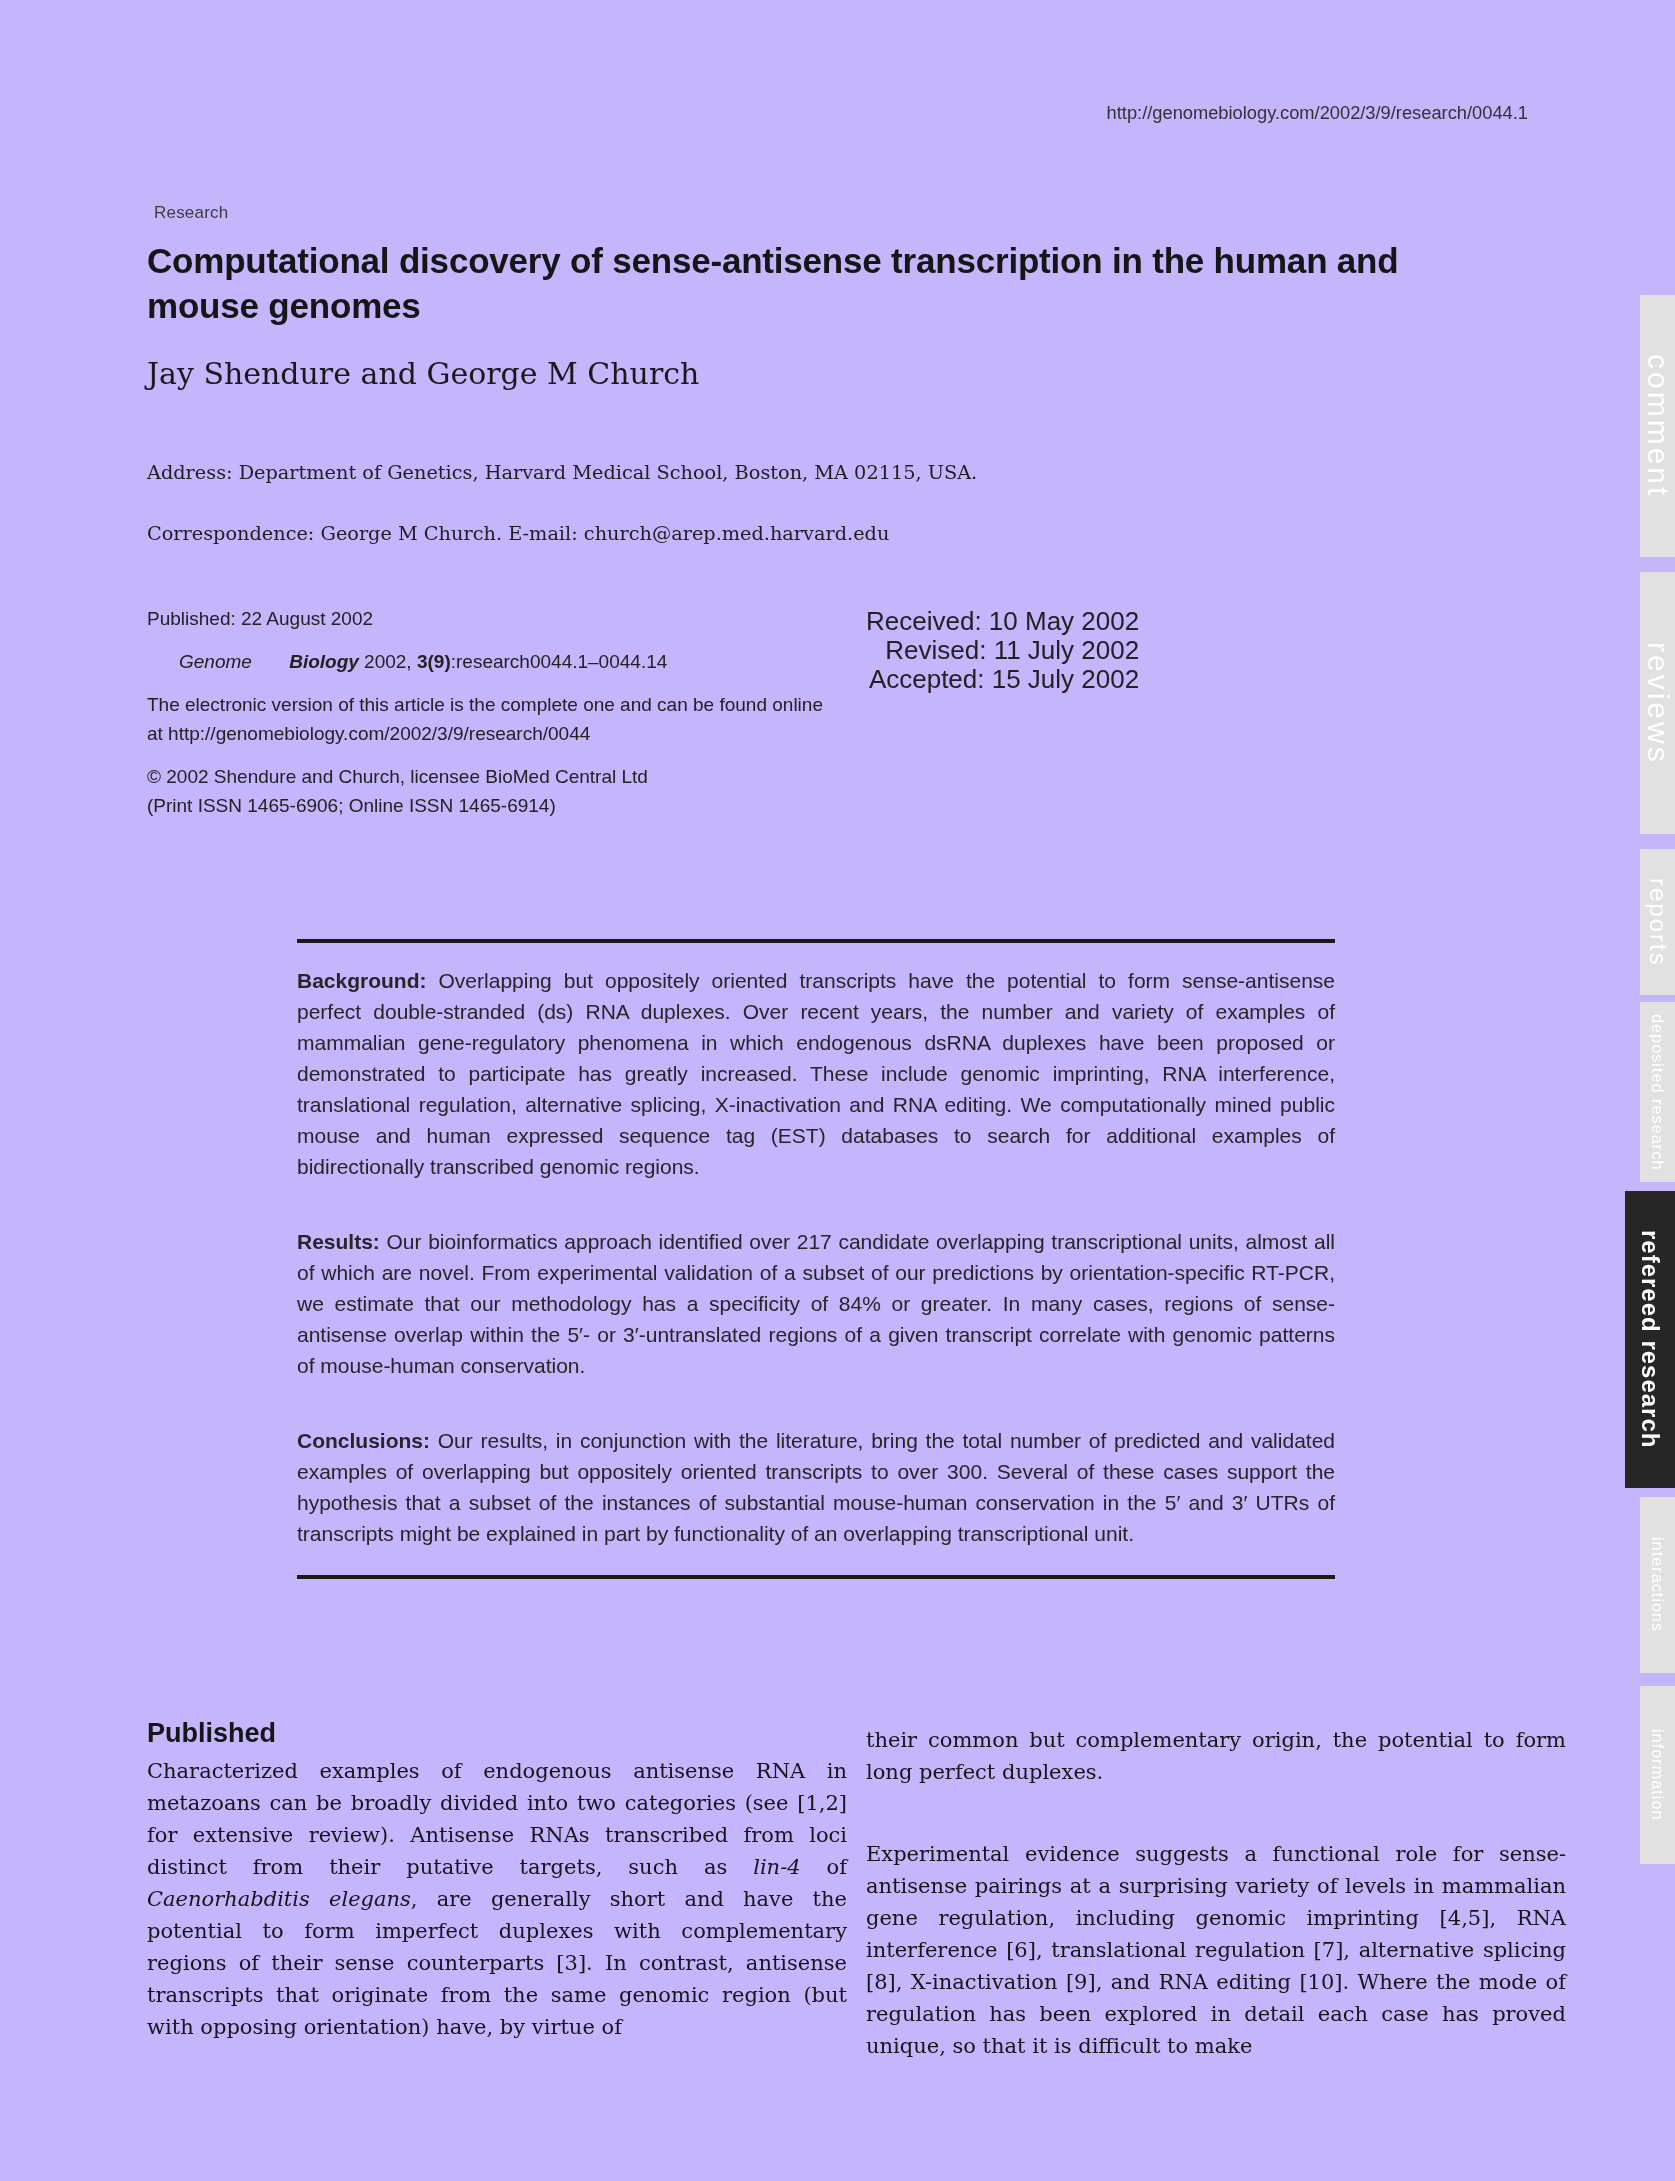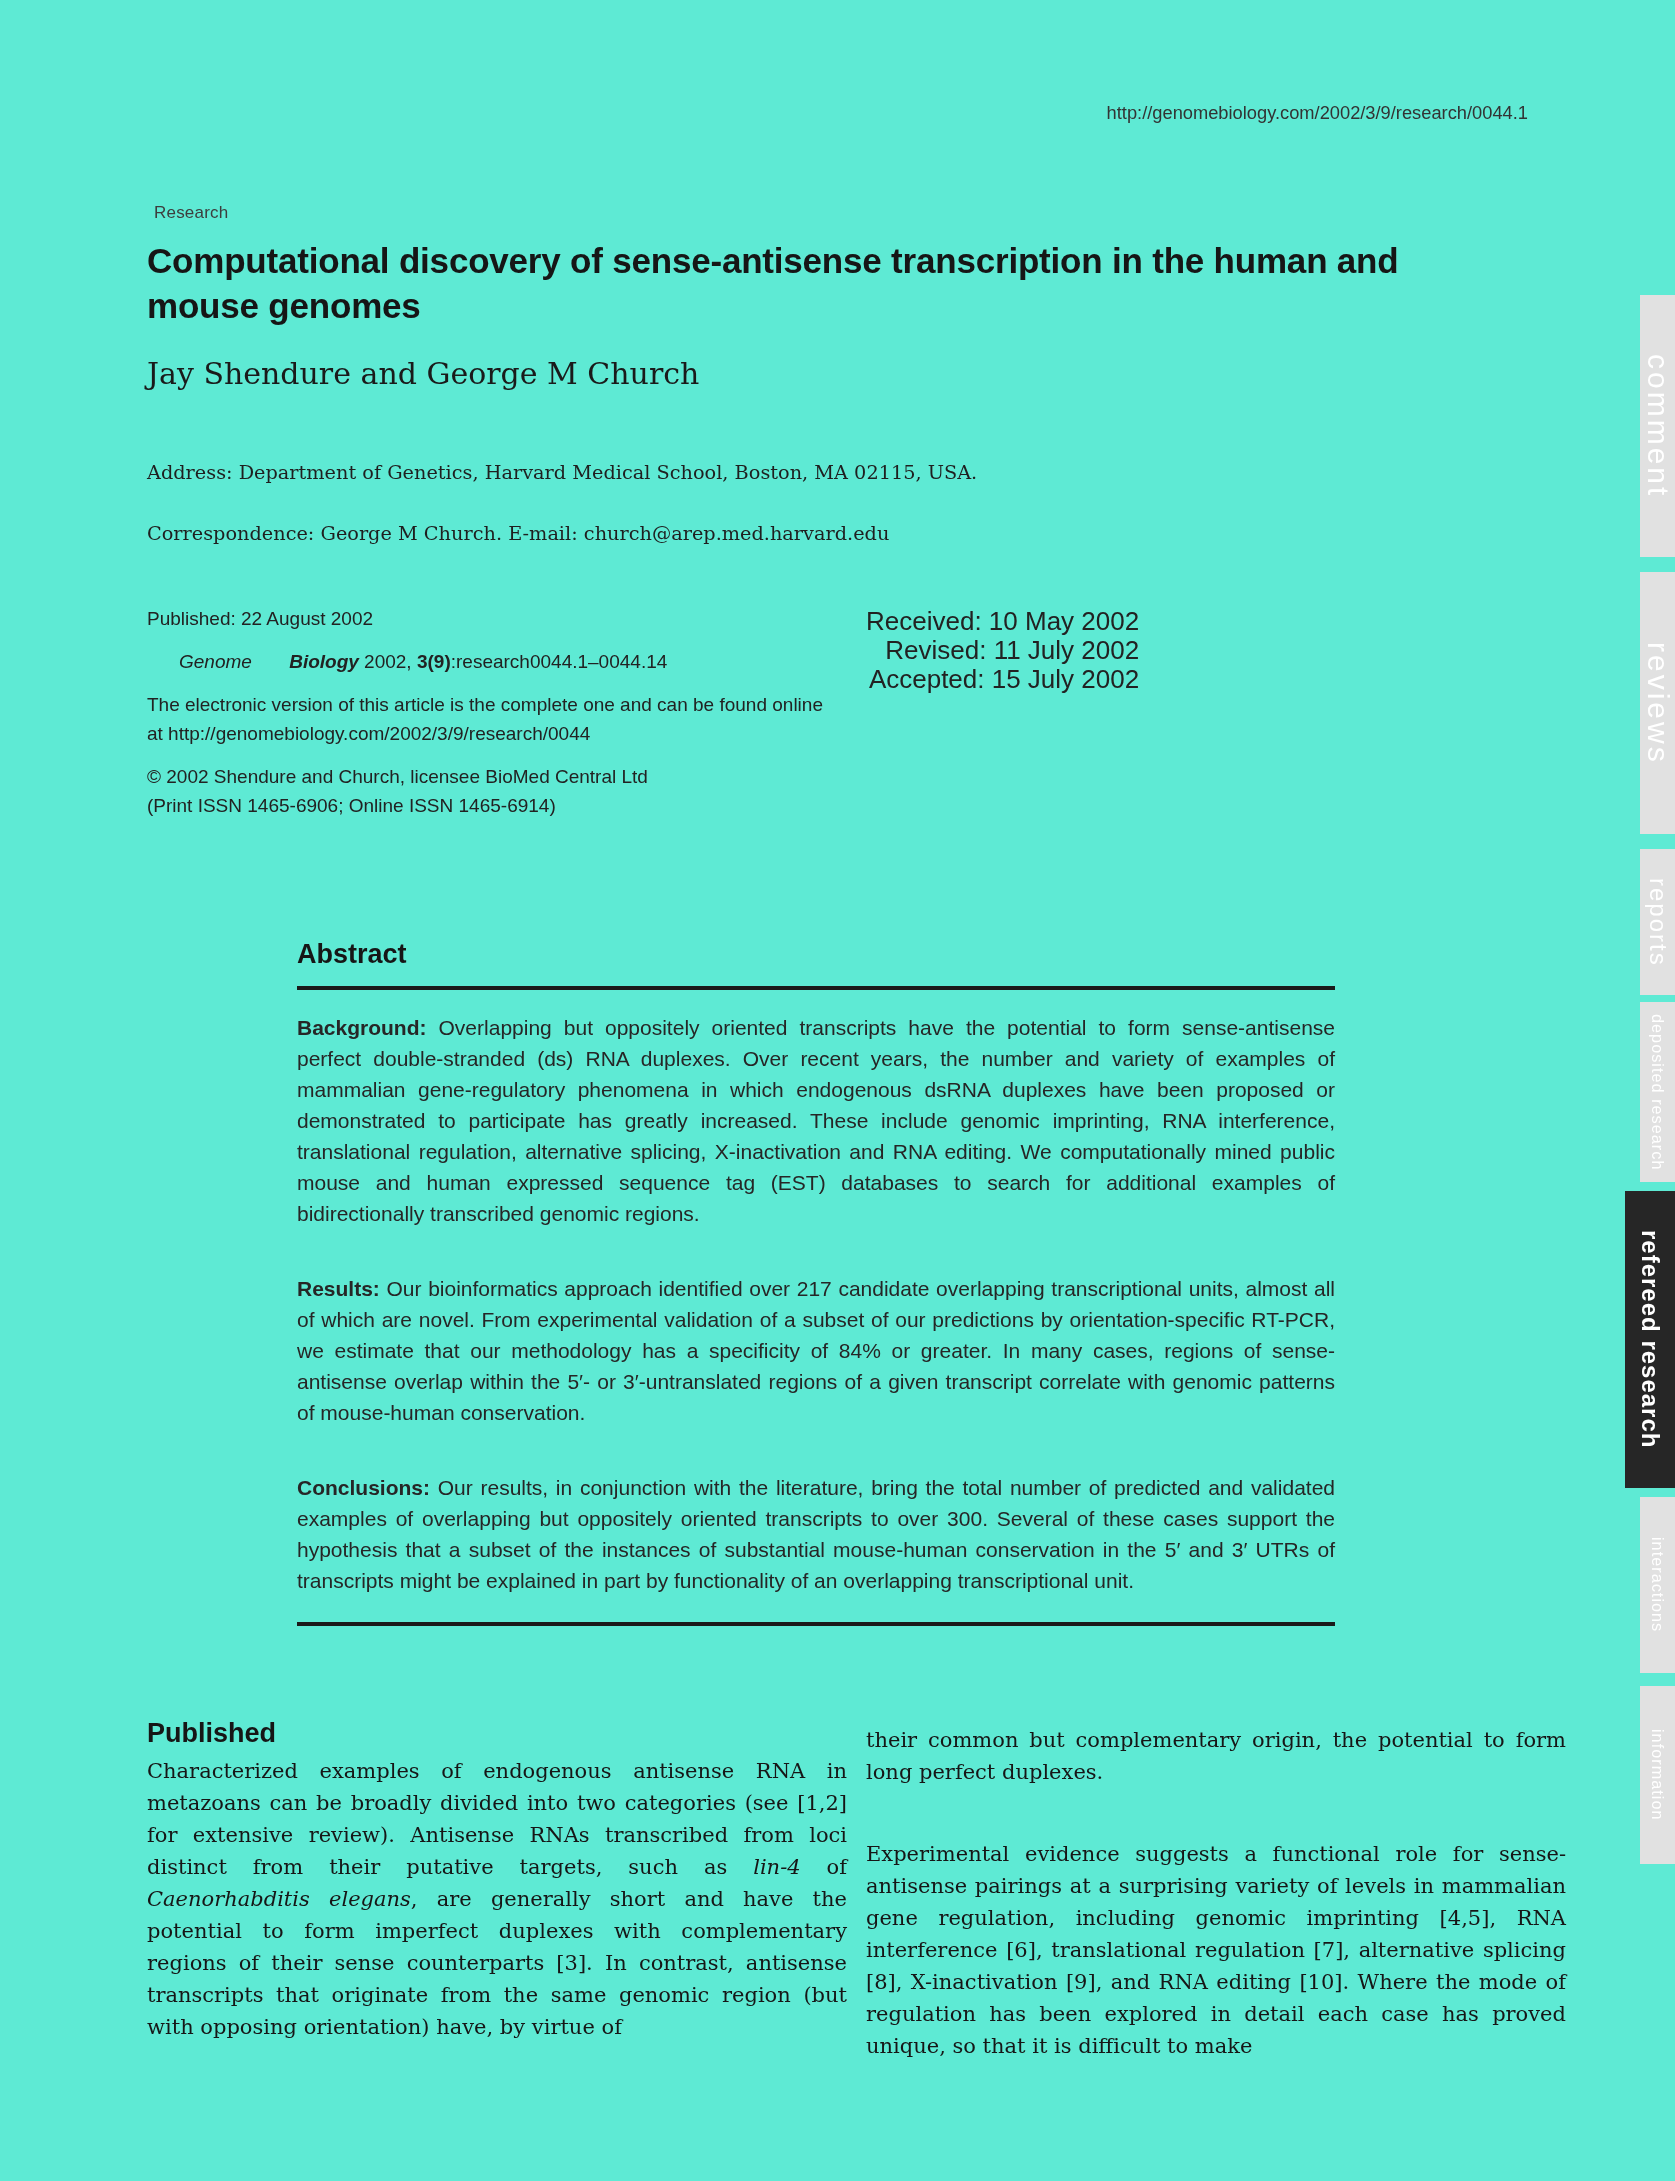--- a/index.html
+++ b/index.html
@@ -1,19 +1,19 @@
 <!DOCTYPE html>
 <html><head>
 <meta charset="utf-8">
 <style>
   html,body{margin:0;padding:0;background:#888;}
   #page{
     position:relative;
     width:1675px;height:2181px;
-    background:#5eead4;
+    background:#c4b5fd;
     overflow:hidden;
     font-family:"Liberation Sans",sans-serif;
     color:#1d1d1d;
   }
   .abs{position:absolute;}
   
   #run-head{top:102px;right:147px;font-size:18.3px;color:#333;}
   #kicker{left:154px;top:203px;font-size:17px;color:#3d3d3d;letter-spacing:0.2px;}
   #title{left:147px;top:238px;width:1287px;font-size:35px;font-weight:bold;line-height:45px;color:#161616;letter-spacing:-0.2px;}
   #authors{left:147px;top:356px;font-size:30px;font-family:"DejaVu Serif",serif;color:#1a1a1a;}
@@ -73,21 +73,20 @@
     <p class="tight">(Print ISSN 1465-6906; Online ISSN 1465-6914)</p>
   </div>
 
   <div class="abs" id="meta-right">
     <div>Received: 10 May 2002</div>
     <div>Revised: 11 July 2002</div>
     <div>Accepted: 15 July 2002</div>
   </div>
 
   <div class="abs" id="abstract">
-    <h2>Abstract</h2>
     <div class="rule"></div>
     <p><span class="b">Background: </span><span>Overlapping but oppositely oriented transcripts have the potential to form sense-antisense perfect double-stranded (ds) RNA duplexes. Over recent years, the number and variety of examples of mammalian gene-regulatory phenomena in which endogenous dsRNA duplexes have been proposed or demonstrated to participate has greatly increased. These include genomic imprinting, RNA interference, translational regulation, alternative splicing, X-inactivation and RNA editing. We computationally mined public mouse and human expressed sequence tag (EST) databases to search for additional examples of bidirectionally transcribed genomic regions.</span></p>
     <p><span class="b">Results: </span><span>Our bioinformatics approach identified over 217 candidate overlapping transcriptional units, almost all of which are novel. From experimental validation of a subset of our predictions by orientation-specific RT-PCR, we estimate that our methodology has a specificity of 84% or greater. In many cases, regions of sense-antisense overlap within the 5′- or 3′-untranslated regions of a given transcript correlate with genomic patterns of mouse-human conservation.</span></p>
     <p class="last"><span class="b">Conclusions: </span><span>Our results, in conjunction with the literature, bring the total number of predicted and validated examples of overlapping but oppositely oriented transcripts to over 300. Several of these cases support the hypothesis that a subset of the instances of substantial mouse-human conservation in the 5′ and 3′ UTRs of transcripts might be explained in part by functionality of an overlapping transcriptional unit.</span></p>
     <div class="rule"></div>
   </div>
 
   <div class="abs" id="bg-heading">Published</div>
 
   <div class="abs bodycol" id="col-left">

